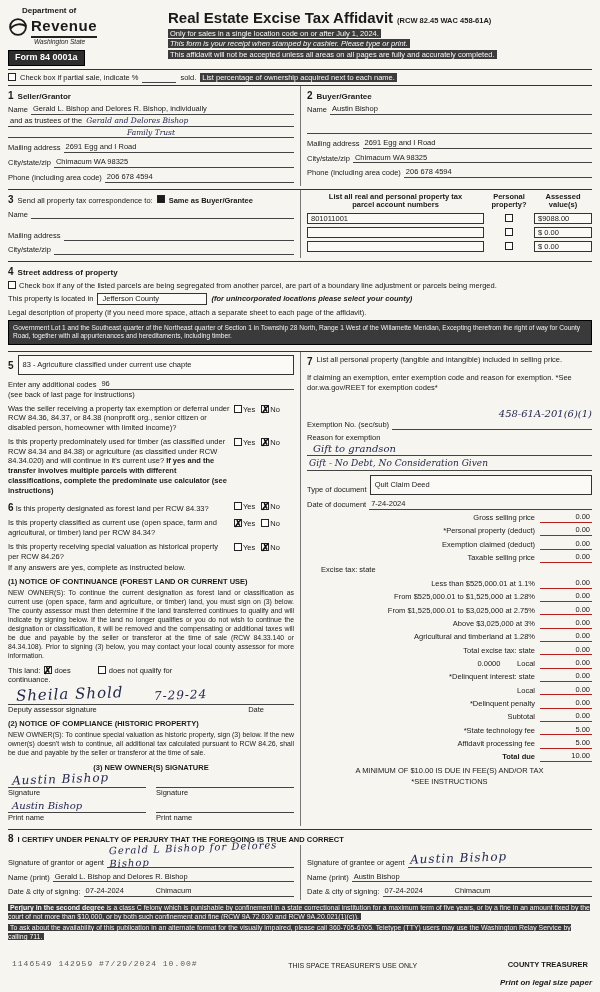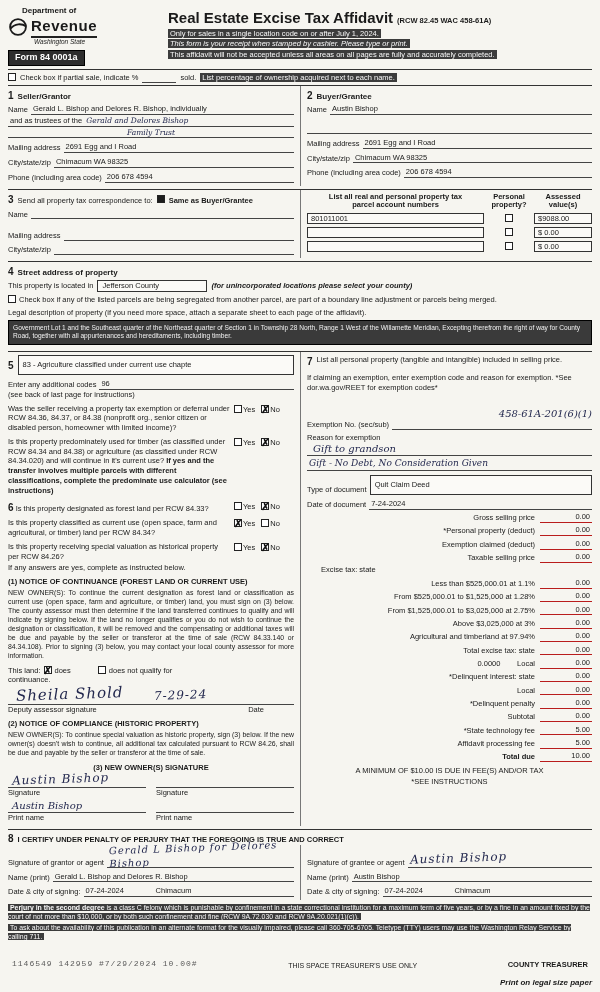--- a/index.html
+++ b/index.html
@@ -237,28 +237,28 @@
     </div>
   </div>
 
   <div class="hr"></div>
 
   <div style="padding:3px 0">
     <div class="sechead">
       <span class="secnum">4</span>
       <span class="sectitle">Street address of property</span>
     </div>
+    <div style="display:flex;align-items:flex-start;gap:3px;margin-top:3px">
+      <span class="cb"></span>
+      <span>Check box if any of the listed parcels are being segregated from another parcel, are part of a boundary line adjustment or parcels being merged.</span>
+    </div>
     <div style="display:flex;align-items:center;gap:4px;margin-top:2px">
       <span>This property is located in</span>
       <span class="county">Jefferson County</span>
       <span class="bold it">(for unincorporated locations please select your county)</span>
-    </div>
-    <div style="display:flex;align-items:flex-start;gap:3px;margin-top:3px">
-      <span class="cb"></span>
-      <span>Check box if any of the listed parcels are being segregated from another parcel, are part of a boundary line adjustment or parcels being merged.</span>
     </div>
     <div style="margin-top:3px">Legal description of property (if you need more space, attach a separate sheet to each page of the affidavit).</div>
     <div class="legalbox">Government Lot 1 and the Southeast quarter of the Northeast quarter of Section 1 in Township 28 North, Range 1 West of the Willamette Meridian, Excepting therefrom the right of way for County Road, together with all appurtenances and hereditaments, including timber.</div>
   </div>
 
   <div class="hr"></div>
 
   <div class="grid2">
     <div class="colL">
       <div style="display:flex;gap:4px;align-items:center">
@@ -421,21 +421,21 @@
         </div>
       <div class="mrow">
           <span class="mlabel">From $1,525,000.01 to $3,025,000 at 2.75%</span>
           <span class="mval">0.00</span>
         </div>
       <div class="mrow">
           <span class="mlabel">Above $3,025,000 at 3%</span>
           <span class="mval">0.00</span>
         </div>
       <div class="mrow">
-          <span class="mlabel">Agricultural and timberland at 97.94%</span>
+          <span class="mlabel">Agricultural and timberland at 1.28%</span>
           <span class="mval">0.00</span>
         </div>
       <div class="mrow">
           <span class="mlabel">Total excise tax: state</span>
           <span class="mval">0.00</span>
         </div>
       <div class="mrow">
           <span class="mlabel">0.0000&nbsp;&nbsp;&nbsp;&nbsp;&nbsp;&nbsp;&nbsp;&nbsp;Local</span>
           <span class="mval">0.00</span>
         </div>

